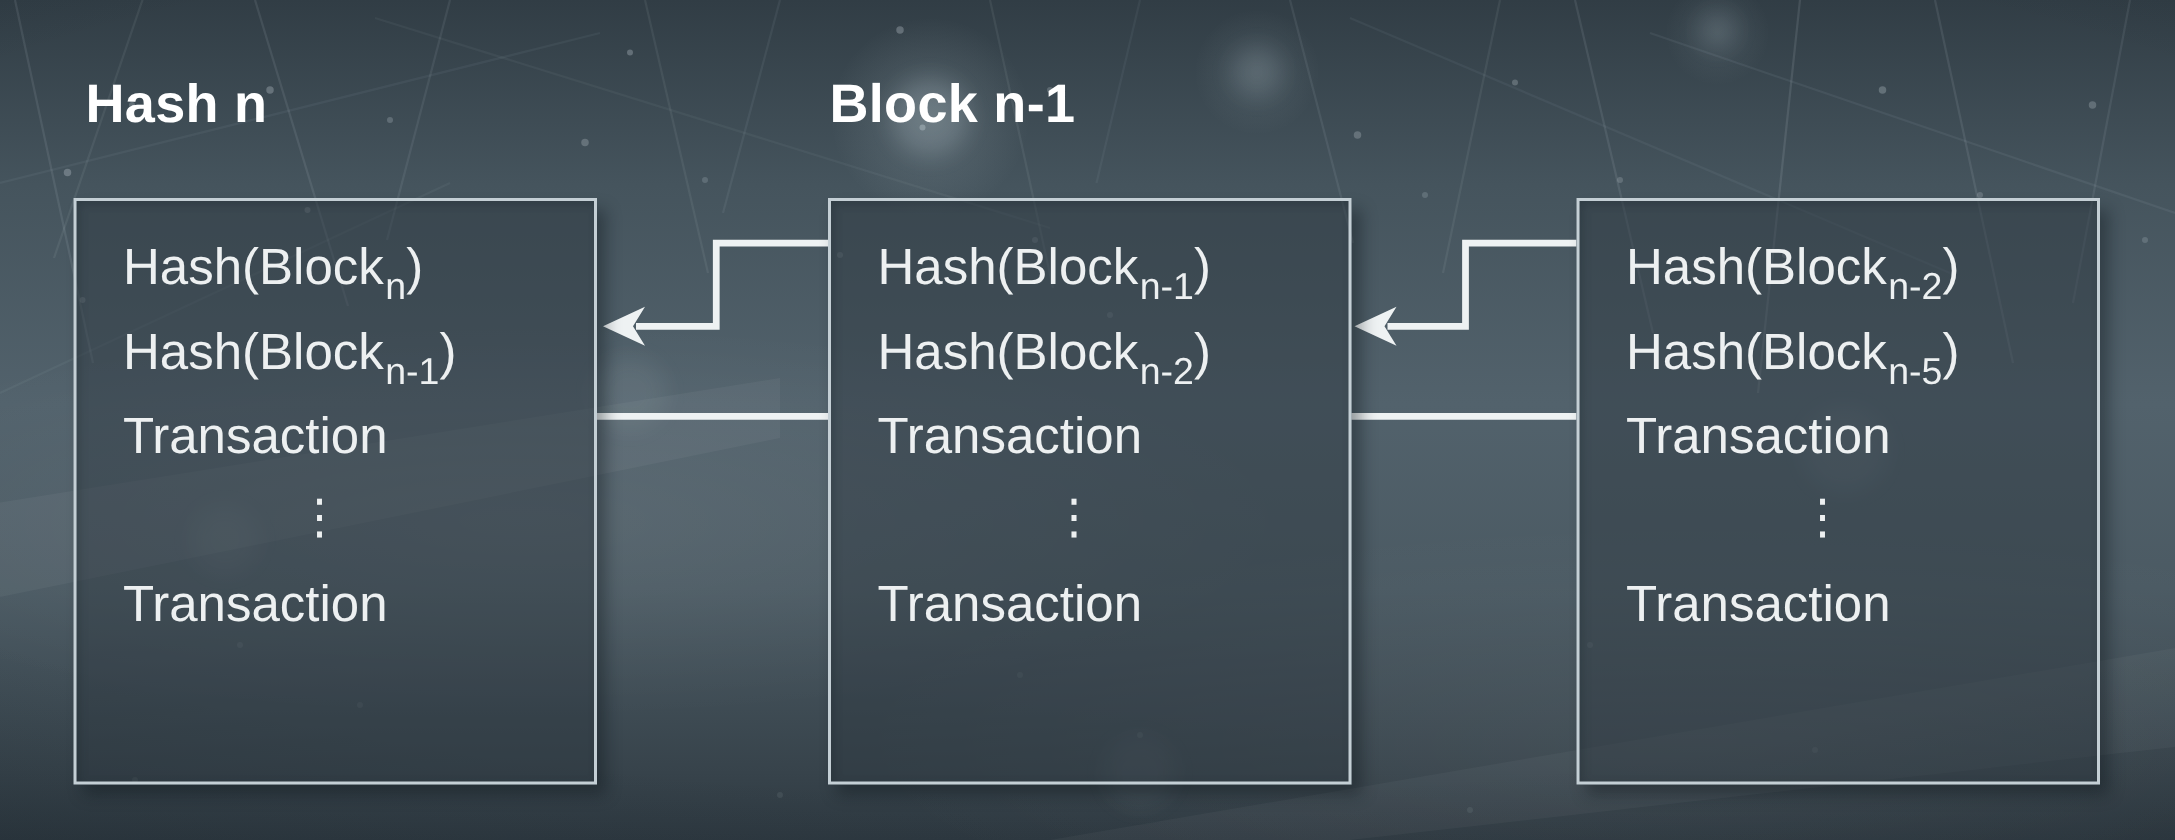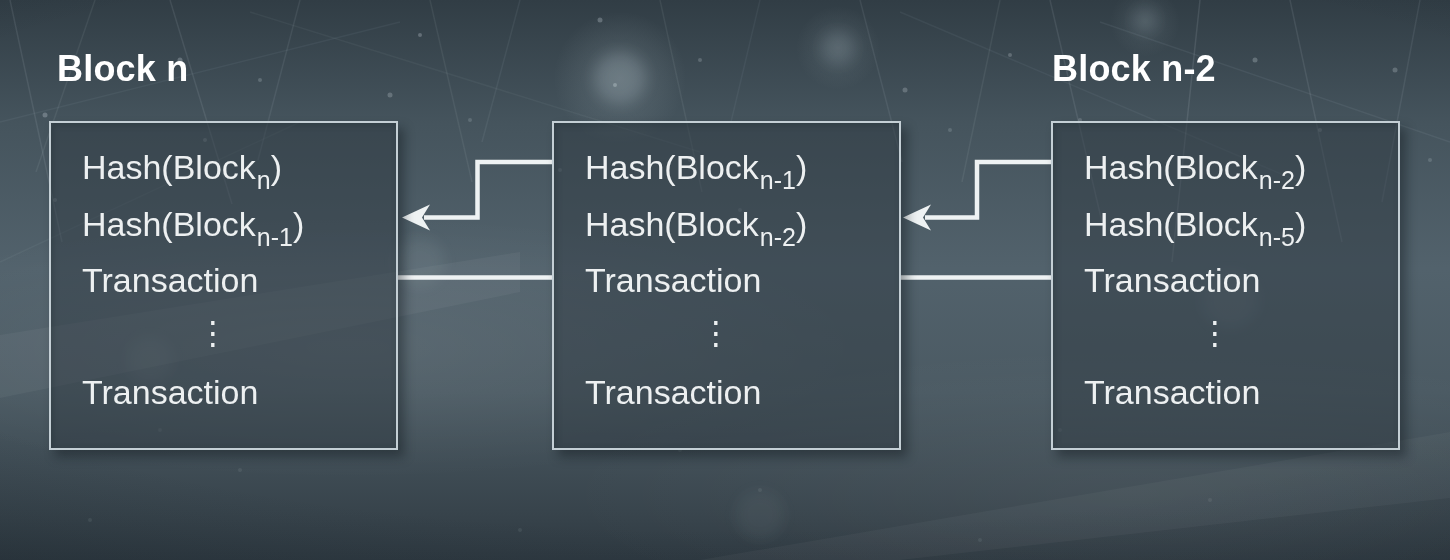--- a/index.html
+++ b/index.html
@@ -20,21 +20,21 @@
   .block{position:absolute;top:0;width:349px;height:560px;z-index:2;}
   .block:nth-of-type(1){left:49px;}
   .block:nth-of-type(2){left:552px;}
   .block:nth-of-type(3){left:1051px;}
   .block-title{
     position:absolute;top:48px;left:1px;margin:0;
     font-size:36px;font-weight:bold;color:#ffffff;letter-spacing:0.2px;
   }
   .block:nth-of-type(1) .block-title{left:8px;}
   .block-box{
-    position:absolute;top:121px;left:0;width:349px;height:329px;box-sizing:border-box;
+    position:absolute;top:132px;left:0;width:349px;height:391px;box-sizing:border-box;
     background:rgba(45,57,64,0.48);
     border:2px solid #c4cfd5;
     box-shadow:6px 7px 10px rgba(12,21,26,0.40), inset 2px 2px 6px rgba(20,30,36,0.25);
   }
   .row{
     position:absolute;left:31px;right:10px;height:56px;
     display:flex;align-items:center;
     font-size:34px;color:#edf0f1;white-space:nowrap;
   }
   .row-hash-self{top:16px;}
@@ -134,58 +134,58 @@
       <path d="M1051,162 L977,162 L977,217.5 L925,217.5"></path>
       <line x1="901" y1="277.5" x2="1051" y2="277.5"></line>
     </g>
     <g fill="#eef2f3">
       <polygon points="402,217.5 430,204.5 422,217.5 430,230.5"></polygon>
       <polygon points="903,217.5 931,204.5 923,217.5 931,230.5"></polygon>
     </g>
   </svg>
 
   <section class="block">
-    <h2 class="block-title">Block n</h2>
+    <h2 class="block-title">Hash n</h2>
     <div class="block-box">
       <div class="row row-hash-self">
           <span>Hash(Block</span>
           <span class="sub">n</span>
           <span>)</span>
         </div>
       <div class="row row-hash-prev">
           <span>Hash(Block</span>
           <span class="sub">n-1</span>
           <span>)</span>
         </div>
       <div class="row row-tx-first">Transaction</div>
       <div class="row row-ellipsis">⋮</div>
       <div class="row row-tx-last">Transaction</div>
     </div>
   </section>
 
   <section class="block">
+    <h2 class="block-title">Block n-1</h2>
     <div class="block-box">
       <div class="row row-hash-self">
           <span>Hash(Block</span>
           <span class="sub">n-1</span>
           <span>)</span>
         </div>
       <div class="row row-hash-prev">
           <span>Hash(Block</span>
           <span class="sub">n-2</span>
           <span>)</span>
         </div>
       <div class="row row-tx-first">Transaction</div>
       <div class="row row-ellipsis">⋮</div>
       <div class="row row-tx-last">Transaction</div>
     </div>
   </section>
 
   <section class="block">
-    <h2 class="block-title">Block n-2</h2>
     <div class="block-box">
       <div class="row row-hash-self">
           <span>Hash(Block</span>
           <span class="sub">n-2</span>
           <span>)</span>
         </div>
       <div class="row row-hash-prev">
           <span>Hash(Block</span>
           <span class="sub">n-5</span>
           <span>)</span>

